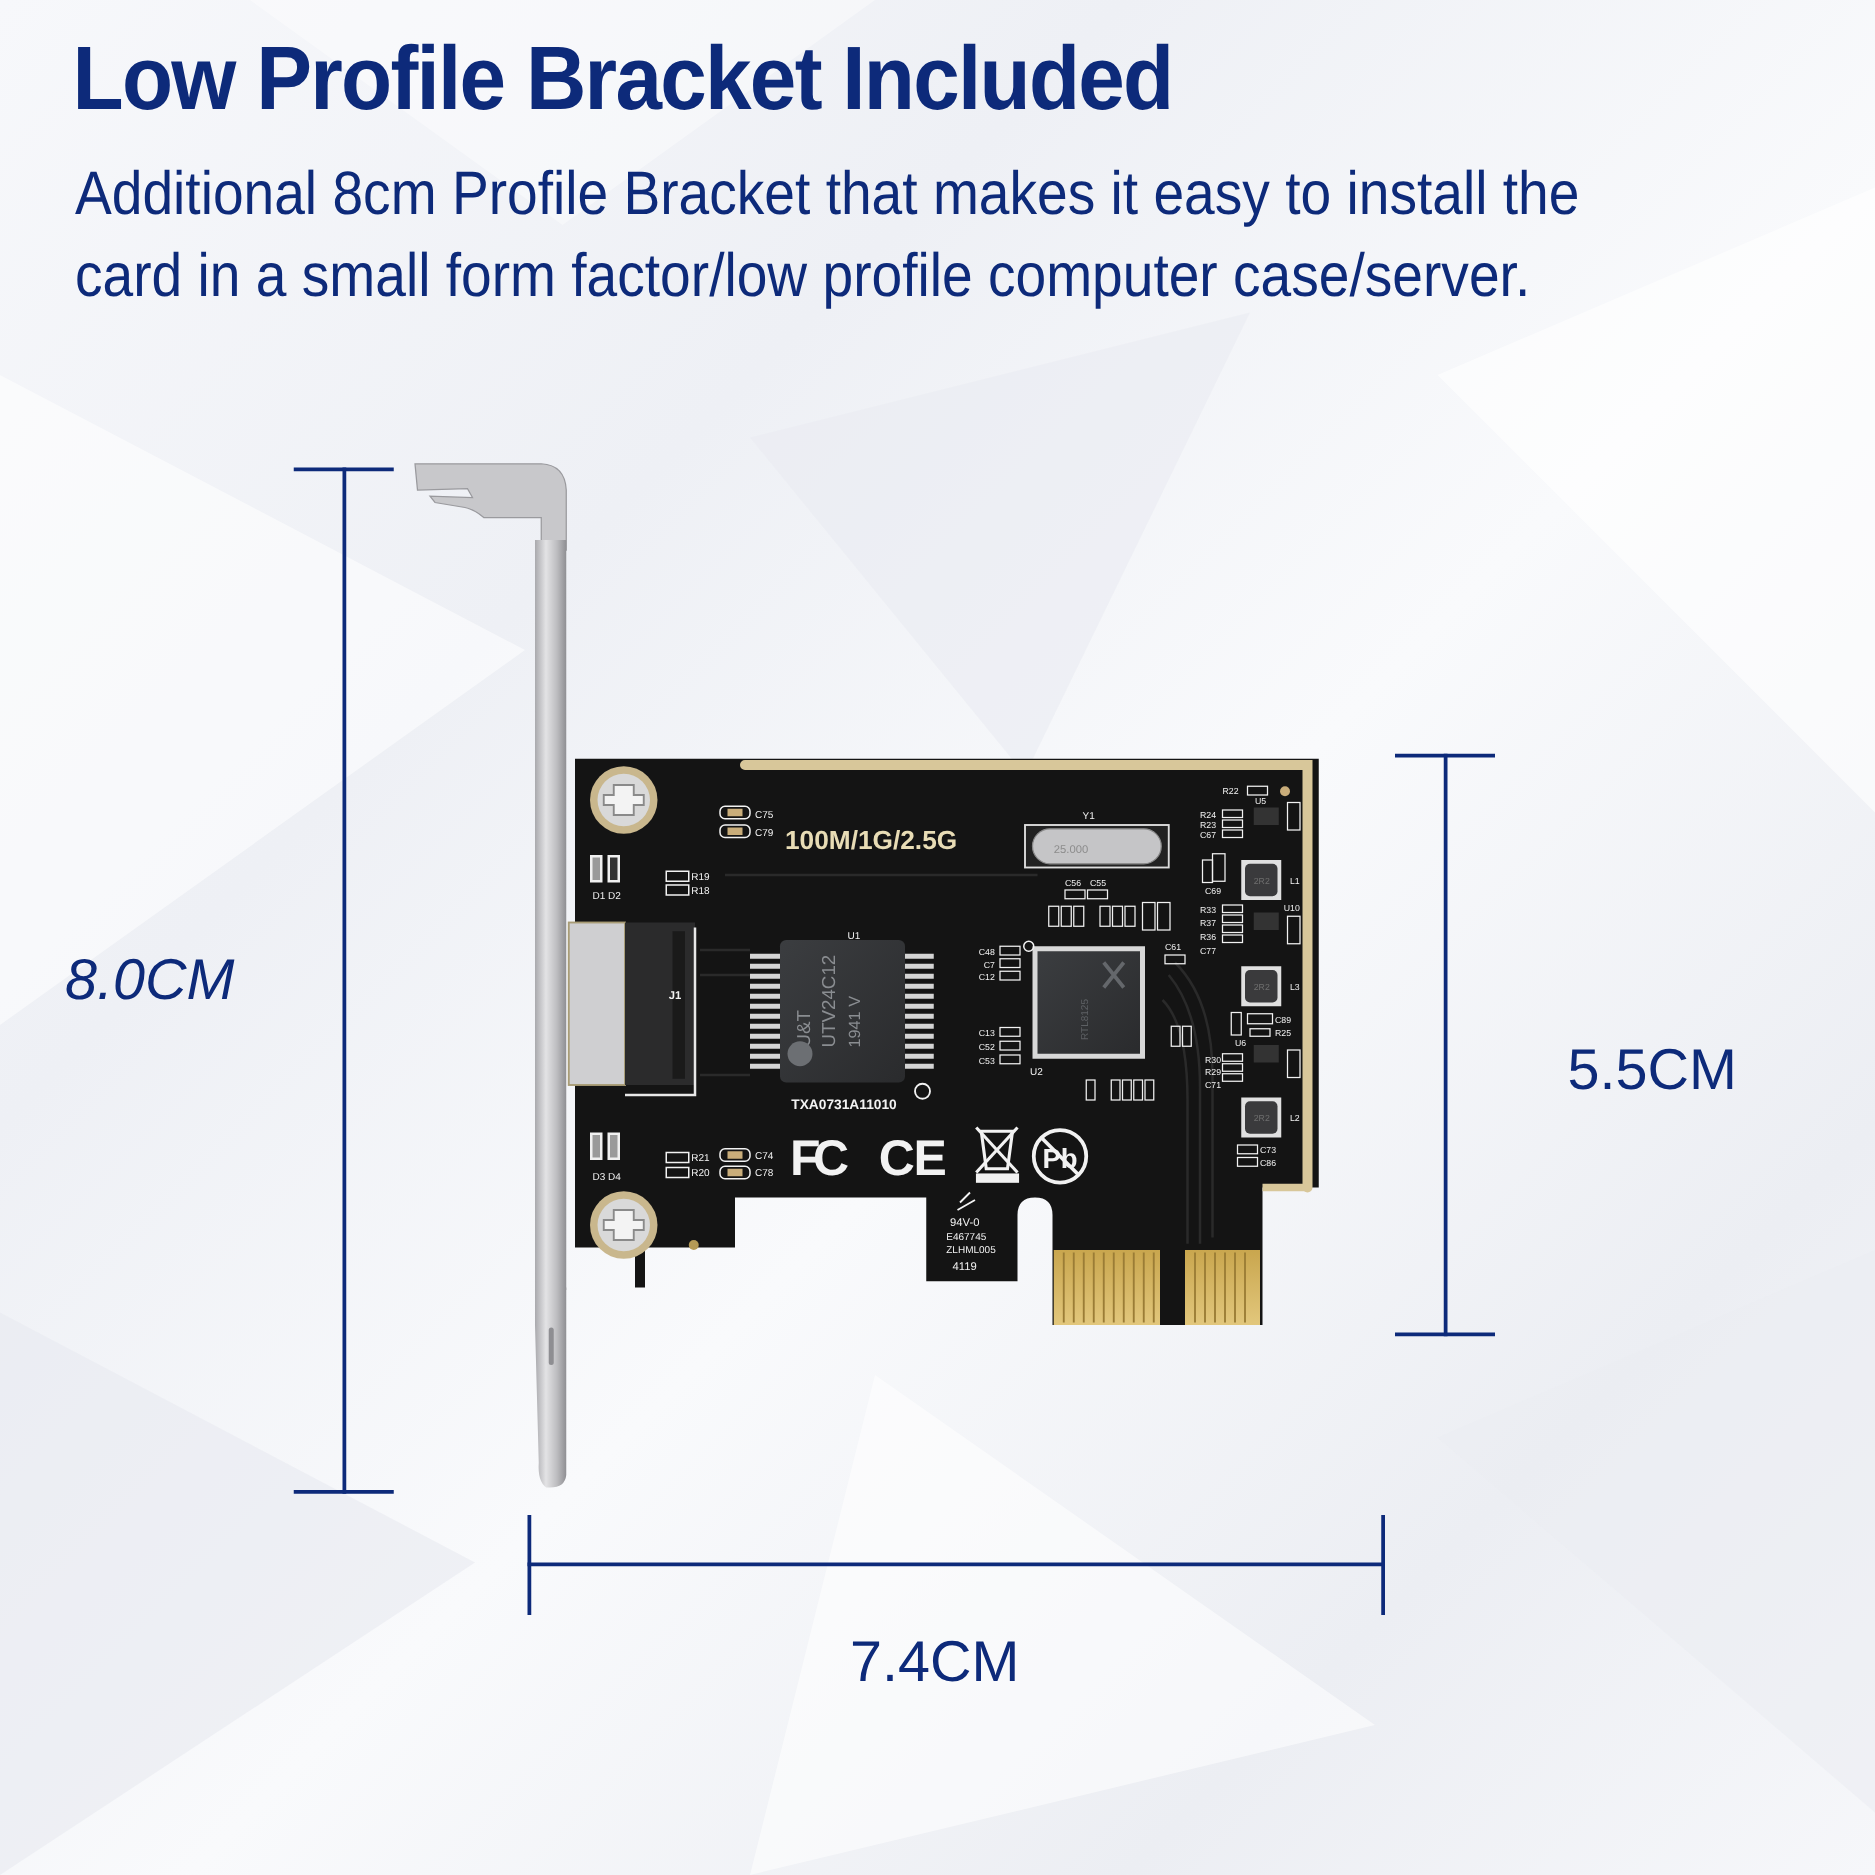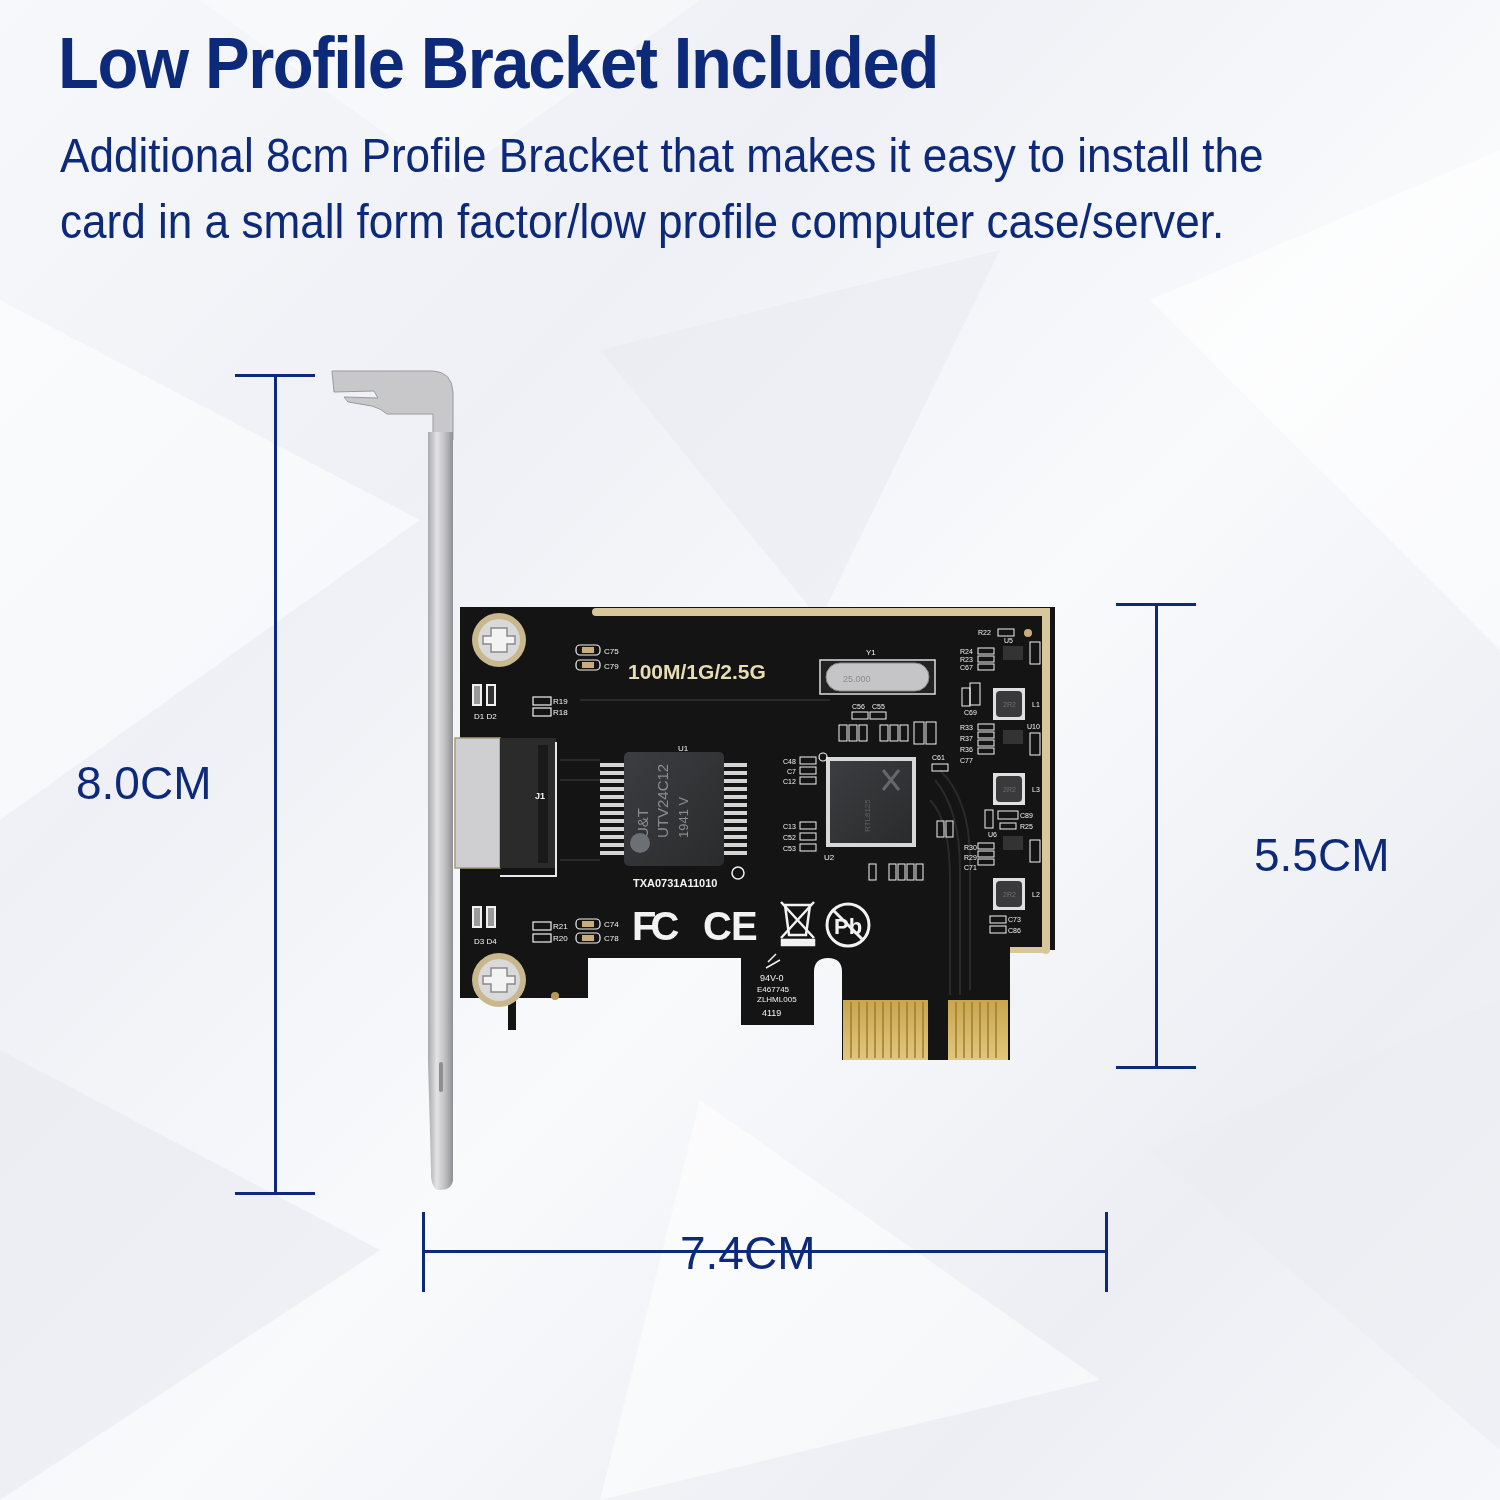--- a/index.html
+++ b/index.html
@@ -39,31 +39,31 @@
   <polygon points="1150,1150 1500,1000 1500,1450" fill="#ebedf2" opacity="0.6"></polygon>
   <polygon points="200,0 700,0 450,180" fill="#ffffff" opacity="0.4"></polygon>
 </svg>
 
 <div class="title">Low Profile Bracket Included</div>
 <div class="desc">Additional 8cm Profile Bracket that makes it easy to install the card in a small form factor/low profile computer case/server.</div>
 
 <div class="dim-line" style="left:235px;top:374px;width:80px;height:3px;"></div>
 <div class="dim-line" style="left:274px;top:374px;width:3px;height:821px;"></div>
 <div class="dim-line" style="left:235px;top:1192px;width:80px;height:3px;"></div>
-<div class="dim-label" style="left:76px;top:756px;">8.0CM</div>
+<div class="dim-label" style="left:52px;top:756px;font-style:italic;">8.0CM</div>
 
 <div class="dim-line" style="left:1116px;top:603px;width:80px;height:3px;"></div>
 <div class="dim-line" style="left:1155px;top:603px;width:3px;height:466px;"></div>
 <div class="dim-line" style="left:1116px;top:1066px;width:80px;height:3px;"></div>
 <div class="dim-label" style="left:1254px;top:828px;">5.5CM</div>
 
 <div class="dim-line" style="left:422px;top:1212px;width:3px;height:80px;"></div>
 <div class="dim-line" style="left:422px;top:1250px;width:686px;height:3px;"></div>
 <div class="dim-line" style="left:1105px;top:1212px;width:3px;height:80px;"></div>
-<div class="dim-label" style="left:680px;top:1226px;text-align:right;">7.4CM</div>
+<div class="dim-label" style="left:680px;top:1302px;text-align:right;">7.4CM</div>
 
 <svg class="pcb-svg" width="1500" height="1500" font-family="Liberation Sans, DejaVu Sans, sans-serif">
   <defs>
     <linearGradient id="silver" x1="0" x2="1" y1="0" y2="0">
       <stop offset="0" stop-color="#a9a9ad"></stop>
       <stop offset="0.35" stop-color="#e3e3e5"></stop>
       <stop offset="0.7" stop-color="#bdbdc0"></stop>
       <stop offset="1" stop-color="#8f8f93"></stop>
     </linearGradient>
     <linearGradient id="chip" x1="0" x2="1" y1="0" y2="1">

